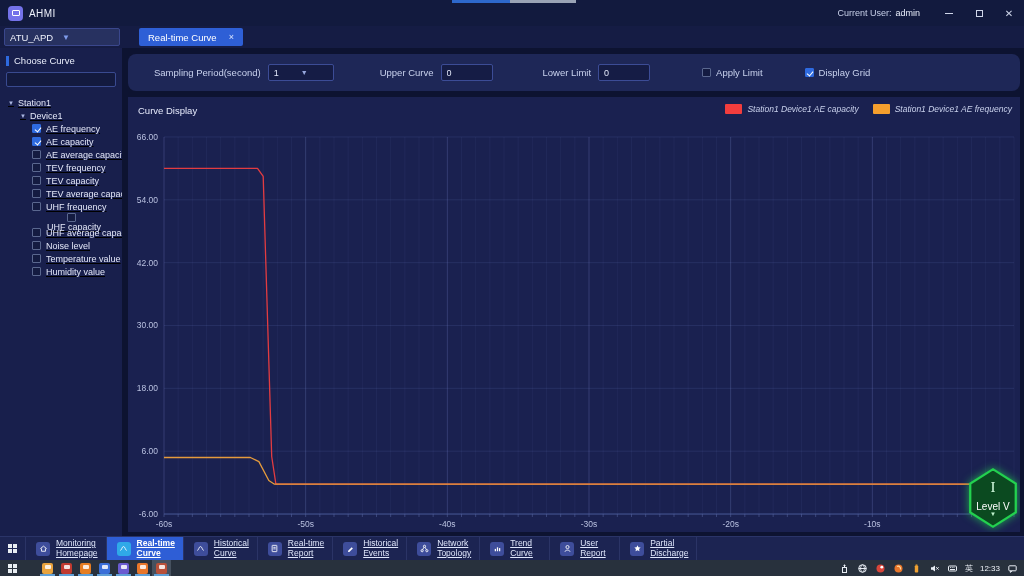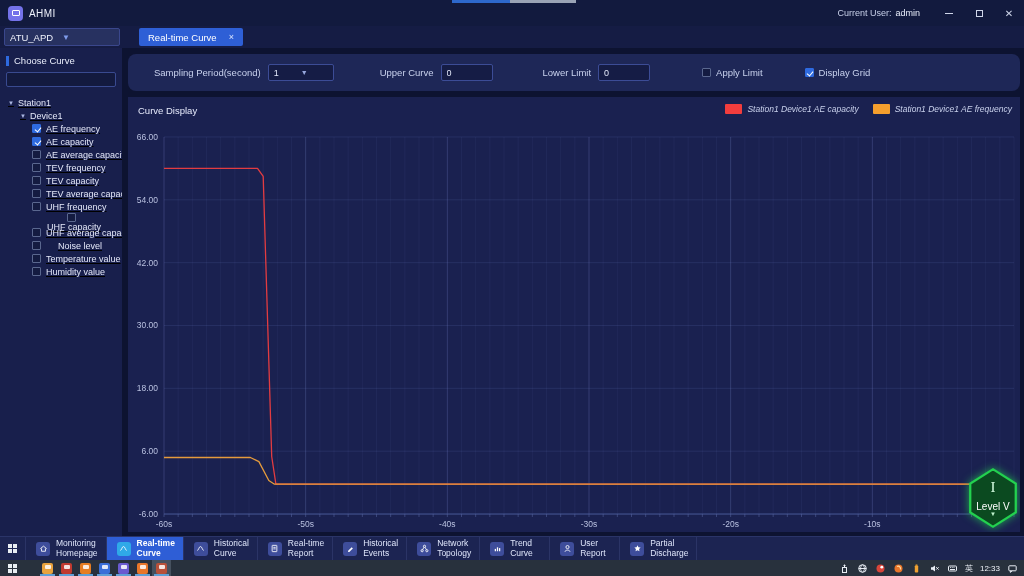--- a/index.html
+++ b/index.html
@@ -89,21 +89,21 @@
   .hex-caret { color:#bff3cd; font-size:6px; line-height:5px; }
 
   
   .bottomnav { height:24px; background:#1c2452; border-top:1px solid #2a3468; display:flex; align-items:stretch; flex:none; }
   .apps-btn { width:26px; display:flex; align-items:center; justify-content:center; border-right:1px solid #2b3466; }
   .nav-item { display:flex; align-items:center; padding:0 8px 0 10px; border-right:1px solid #2b3466; min-width:70px; }
   .nav-item.active { background:#2e5ed6; }
   .nav-icon { width:14px; height:14px; border-radius:3px; background:#3e4d9b; margin-right:6px; flex:none;
     display:flex; align-items:center; justify-content:center; }
   .nav-item.active .nav-icon { background:#2fa9e8; }
-  .nav-lbl { color:#dfe6fb; font-size:8.5px; line-height:1.12; white-space:nowrap; }
+  .nav-lbl { color:#dfe6fb; font-size:8.5px; line-height:1.12; white-space:nowrap;text-decoration:underline; }
   .nav-item.active .nav-lbl { color:#fff; font-weight:bold; }
   .nav-right { margin-left:auto; display:flex; align-items:center; }
   .safe-tile { display:flex; align-items:center; background:#232d5f; height:100%; padding:0 10px; }
   .safe-tile span { color:#e6edff; font-size:9px; margin-left:5px; }
   .dt-tile { background:#232d5f; height:100%; display:flex; align-items:center; padding:0 10px; margin-left:2px; }
   .dt-tile span { color:#dbe6ff; font-size:9px; }
 
   
   .taskbar { height:16px; background:#28313d; display:flex; align-items:stretch; flex:none; }
   .start-btn { width:24px; display:flex; align-items:center; justify-content:center; }
@@ -202,21 +202,21 @@
             <span>UHF frequency</span>
           </div>
           <div class="tree-row" style="padding-left: 26px; flex-direction: column;">
             <span class="checkbox"></span>
             <span>UHF capacity</span>
           </div>
           <div class="tree-row" style="padding-left: 26px;">
             <span class="checkbox"></span>
             <span>UHF average capacity</span>
           </div>
-          <div class="tree-row" style="padding-left: 26px; gap: 12px;">
+          <div class="tree-row" style="padding-left: 26px;">
             <span class="checkbox"></span>
             <span>Noise level</span>
           </div>
           <div class="tree-row" style="padding-left: 26px;">
             <span class="checkbox"></span>
             <span>Temperature value</span>
           </div>
           <div class="tree-row" style="padding-left: 26px;">
             <span class="checkbox"></span>
             <span>Humidity value</span>

